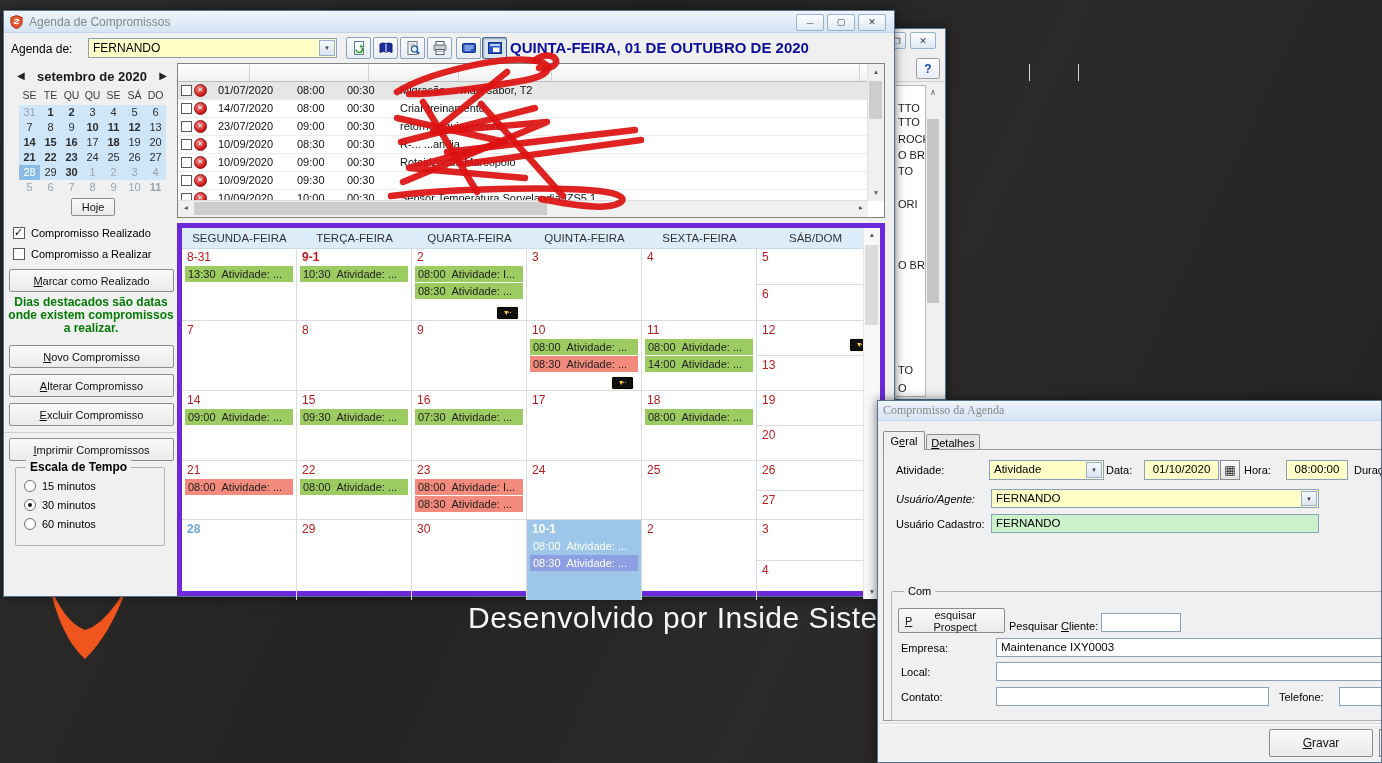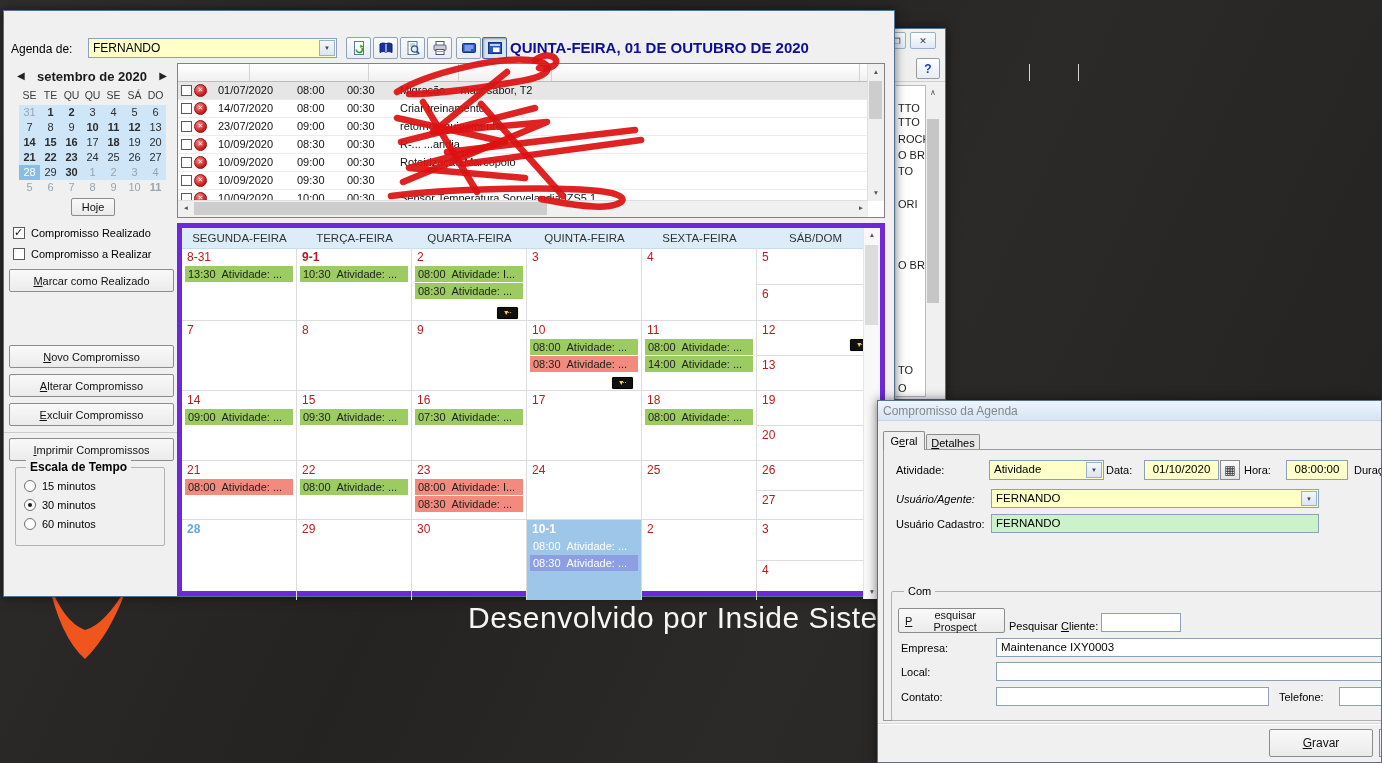--- a/index.html
+++ b/index.html
@@ -246,20 +246,36 @@
         <span class="bg-frag">TO</span>
         <span class="bg-frag">O</span>
       </div>
     <div class="bg-sb">
       <span class="bg-sb-up"></span>
       <span class="bg-sb-thumb"></span>
     </div>
   </div>
 
   <div class="win mainwin">
+    <div class="titlebar">
+      <svg width="15" height="16" viewBox="0 0 16 16" style="margin-left:5px;flex:none;">
+        <path d="M8 1 L14 3.2 V8 Q14 13 8 15 Q2 13 2 8 V3.2 Z" fill="#e1572e" stroke="#a33012" stroke-width="1"></path>
+        <path d="M5.5 6 Q8 4.5 10.5 6 Q8 7.5 5.5 9 Q8 10.5 10.5 9" fill="none" stroke="#fff" stroke-width="1.2"></path>
+      </svg>
+      <span class="title-text">Agenda de Compromissos</span>
+      <span class="winbtn" style="right:70px;">
+          <i class="g-min"></i>
+        </span>
+      <span class="winbtn" style="right:39px;">
+          <i class="g-max"></i>
+        </span>
+      <span class="winbtn" style="right:8px;">
+          <i class="g-close"></i>
+        </span>
+    </div>
 
     <span class="agenda-label">Agenda de:</span>
     <div class="agenda-combo">
       <span class="val">FERNANDO</span>
       <span class="dd-arrow"></span>
     </div>
     <div class="tool-btn" style="left:342px;">
       <svg width="16" height="16" viewBox="0 0 16 16">
         <rect x="3.5" y="1.5" width="9" height="13" fill="#fff" stroke="#5a7a9a"></rect>
         <path d="M5.2 9.5 a3.1 3.1 0 1 0 5.8-1.6" fill="none" stroke="#1f9e1f" stroke-width="1.5"></path>
@@ -371,20 +387,21 @@
 
     <div class="chk-row" style="top:216px;">
       <span class="wincheck checked"></span>
       <span>Compromisso Realizado</span>
     </div>
     <div class="chk-row" style="top:237px;">
       <span class="wincheck"></span>
       <span>Compromisso a Realizar</span>
     </div>
     <button class="btn pbtn" style="top:258px;"><u>M</u>arcar como Realizado</button>
+    <div class="notice">Dias destacados são datas onde existem compromissos a realizar.</div>
     <button class="btn pbtn" style="top:334px;"><u>N</u>ovo Compromisso</button>
     <button class="btn pbtn" style="top:363px;"><u>A</u>lterar Compromisso</button>
     <button class="btn pbtn" style="top:392px;"><u>E</u>xcluir Compromisso</button>
     <div class="panel-sep"></div>
     <button class="btn pbtn" style="top:427px;"><u>I</u>mprimir Compromissos</button>
     <div class="escala">
       <span class="escala-legend">Escala de Tempo</span>
       <div class="radio-row" style="top:12px;">
         <span class="winradio"></span>
         <span>15 minutos</span>
@@ -734,21 +751,21 @@
     <path d="M 38 54 L 92 144"></path>
     <path d="M 16 94 L 150 60"></path>
     <path d="M 62 104 L 250 82"></path>
     <path d="M 78 116 L 256 92"></path>
     <path d="M 6 148 C 60 141 170 138 214 143 C 240 146 246 154 224 158 C 204 161 172 154 156 151"></path>
     <path d="M 96 56 L 178 148"></path>
   </svg>
 
   <div class="win dialog">
     <div class="titlebar">
-      <span class="title-text" style="">Compromisso da Agenda</span>
+      <span class="title-text" style="font-family:Liberation Serif, serif;">Compromisso da Agenda</span>
     </div>
     <div class="tab tab-geral active">G<u>e</u>ral</div>
     <div class="tab tab-detalhes"><u>D</u>etalhes</div>
     <div class="tab-panel"></div>
 
     <span class="dlabel" style="left:18px;top:63px;">Atividade:</span>
     <div class="dfield f-yellow" style="left:111px;top:59px;width:115px;height:20px;">
       <span class="fval">Atividade</span>
       <span class="dd-arrow"></span>
     </div>

